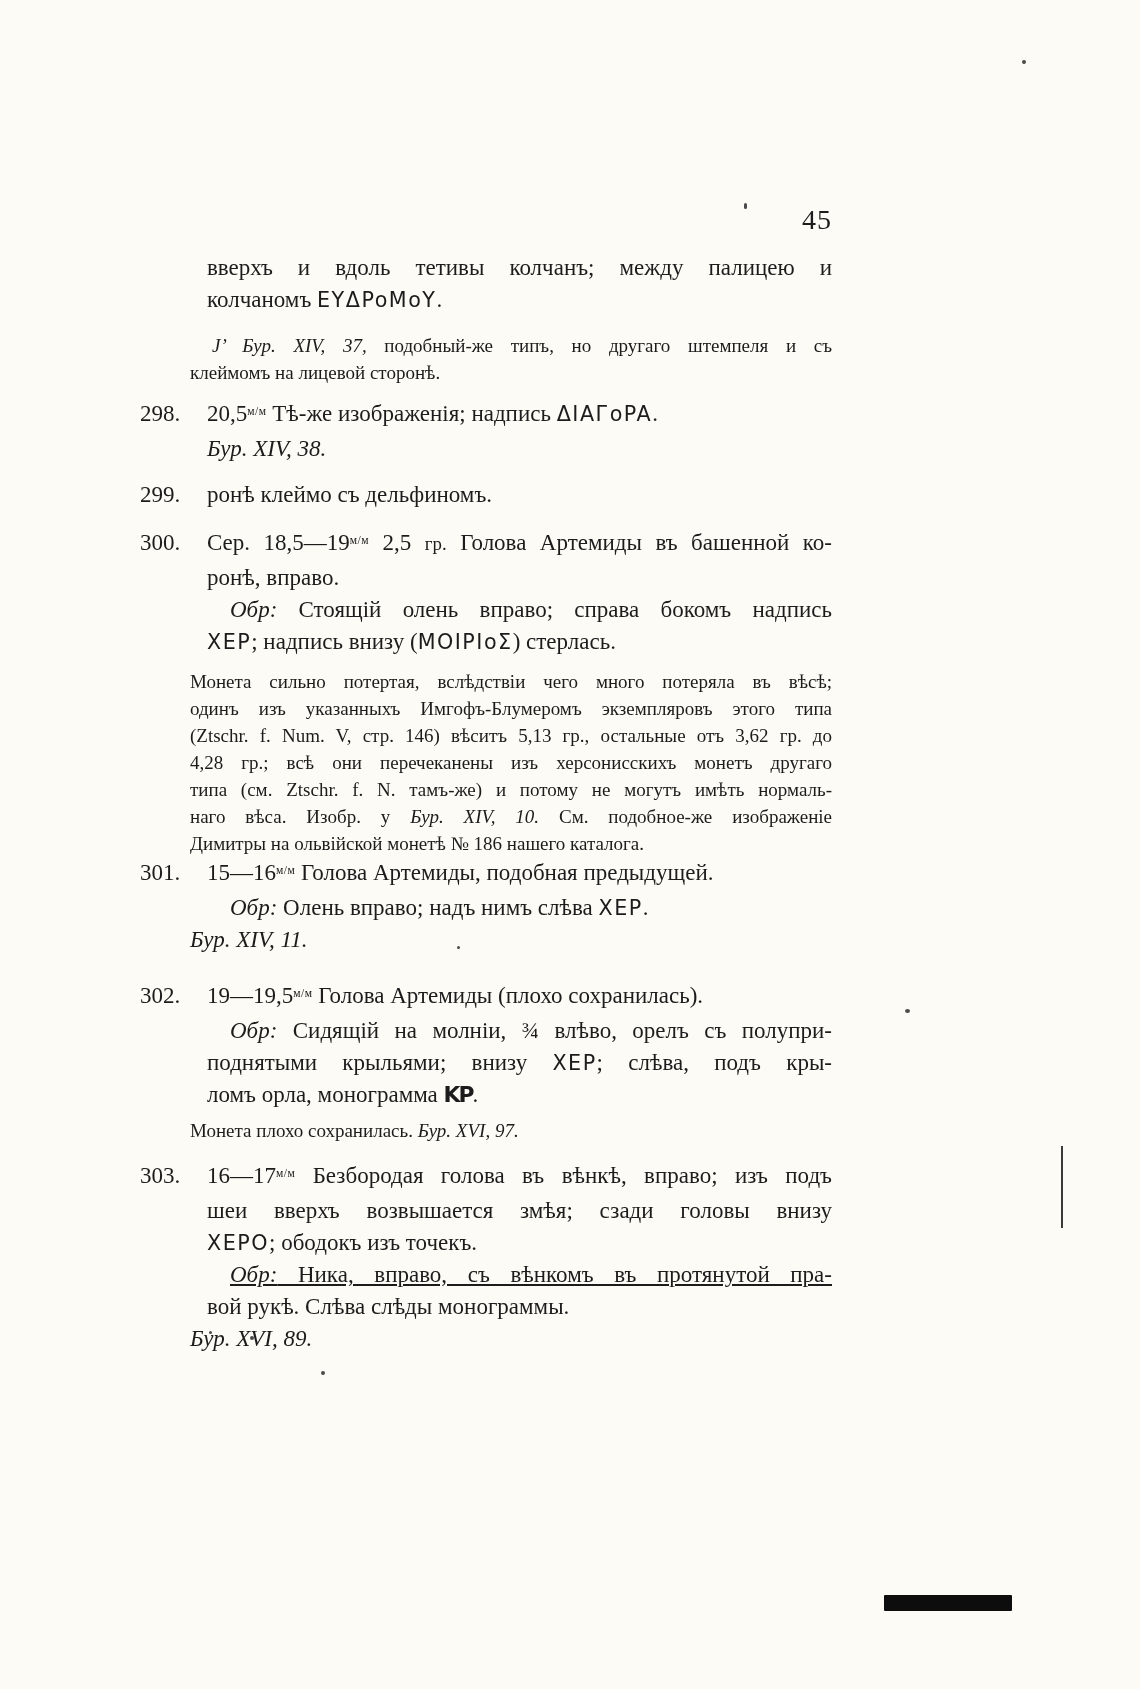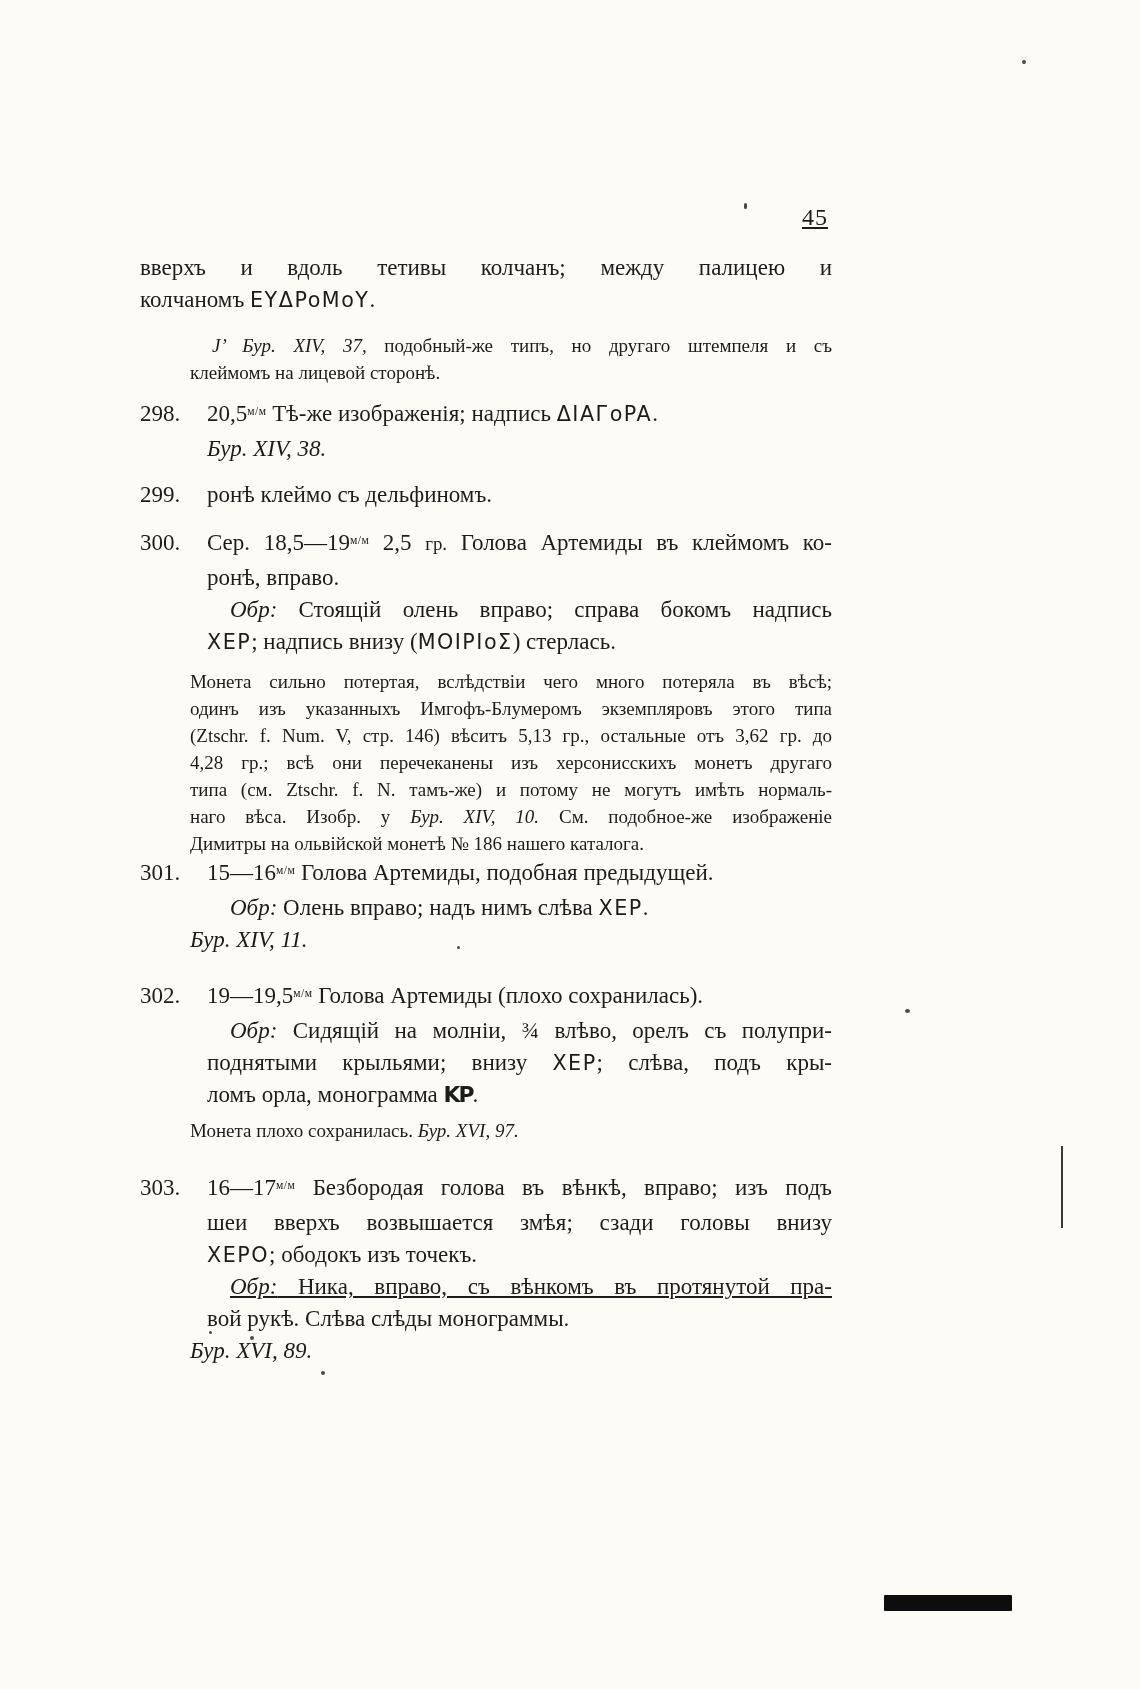--- a/index.html
+++ b/index.html
@@ -6,28 +6,28 @@
   html, body { margin: 0; padding: 0; }
   body {
     width: 1140px; height: 1689px;
     position: relative; overflow: hidden;
     background: #fcfbf5;
     color: #1c1c1c;
     font-family: "Liberation Serif", "DejaVu Serif", serif;
   }
   .pagenum {
     position: absolute; top: 204px; left: 802px;
-    font-size: 24px; letter-spacing: 1px; text-decoration: underline;
+    font-size: 28px; letter-spacing: 1px;
   }
   #doc {
     position: absolute; top: 250px; left: 140px; width: 692px;
   }
   .block { }
   .main { font-size: 23px; line-height: 32px; }
-  .cont { }
+  .cont { margin-left: 67px; }
   .entry { position: relative; padding-left: 67px; }
   .entry .num { position: absolute; left: 0; top: 0; }
   .note { font-size: 19px; line-height: 27px; margin-left: 50px; width: 642px; }
   .line { }
   .line.j { text-align: justify; text-align-last: justify; }
   .it  { font-style: italic; }
   .obr { font-style: italic; }
   .legend {
     font-family: "DejaVu Sans", "Liberation Sans", sans-serif;
     font-size: 0.9em; letter-spacing: 1.5px;
@@ -76,21 +76,21 @@
       <span class="num">298.</span>
       <div class="line"><span>20,5</span><span class="sup">м/м</span><span> Тѣ-же изображенія; надпись </span><span class="legend">ΔIAГoPA</span><span>.</span></div>
       <div class="line"><span class="it">Бур. XIV, 38.</span></div>
     </div>
     <div class="block main entry" style="margin-top: 14px;">
       <span class="num">299.</span>
       <div class="line"><span>ронѣ клеймо съ дельфиномъ.</span></div>
     </div>
     <div class="block main entry" style="margin-top: 16px;">
       <span class="num">300.</span>
-      <div class="line j"><span>Сер. 18,5—19</span><span class="sup">м/м</span><span> 2,5 </span><span class="gr">гр.</span><span> Голова Артемиды въ клеймомъ ко-</span></div>
+      <div class="line j"><span>Сер. 18,5—19</span><span class="sup">м/м</span><span> 2,5 </span><span class="gr">гр.</span><span> Голова Артемиды въ башенной ко-</span></div>
       <div class="line"><span>ронѣ, вправо.</span></div>
       <div class="line j" style="padding-left: 23px;"><span class="obr">Обр:</span><span> Стоящій олень вправо; справа бокомъ надпись</span></div>
       <div class="line"><span class="legend">ХЕР</span><span>; надпись внизу (</span><span class="legend">MOIPIoΣ</span><span>) стерлась.</span></div>
     </div>
     <div class="block note" style="margin-top: 10px;">
       <div class="line j"><span>Монета сильно потертая, вслѣдствіи чего много потеряла въ вѣсѣ;</span></div>
       <div class="line j"><span>одинъ изъ указанныхъ Имгофъ-Блумеромъ экземпляровъ этого типа</span></div>
       <div class="line j"><span>(Ztschr. f. Num. V, стр. 146) вѣситъ 5,13 гр., остальные отъ 3,62 гр. до</span></div>
       <div class="line j"><span>4,28 гр.; всѣ они перечеканены изъ херсонисскихъ монетъ другаго</span></div>
       <div class="line j"><span>типа (см. Ztschr. f. N. тамъ-же) и потому не могутъ имѣть нормаль-</span></div>
@@ -106,21 +106,21 @@
     <div class="block main entry" style="margin-top: 24px;">
       <span class="num">302.</span>
       <div class="line"><span>19—19,5</span><span class="sup">м/м</span><span> Голова Артемиды (плохо сохранилась).</span></div>
       <div class="line j" style="padding-left: 23px;"><span class="obr">Обр:</span><span> Сидящій на молніи, ¾ влѣво, орелъ съ полупри-</span></div>
       <div class="line j"><span>поднятыми крыльями; внизу </span><span class="legend">ХЕР</span><span>; слѣва, подъ кры-</span></div>
       <div class="line"><span>ломъ орла, монограмма </span><span class="monogram">ΚΡ</span><span>.</span></div>
     </div>
     <div class="block note" style="margin-top: 6px;">
       <div class="line"><span>Монета плохо сохранилась. </span><span class="it">Бур. XVI, 97.</span></div>
     </div>
-    <div class="block main entry" style="margin-top: 28px;">
+    <div class="block main entry" style="margin-top: 16px;">
       <span class="num">303.</span>
       <div class="line j"><span>16—17</span><span class="sup">м/м</span><span> Безбородая голова въ вѣнкѣ, вправо; изъ подъ</span></div>
       <div class="line j"><span>шеи вверхъ возвышается змѣя; сзади головы внизу</span></div>
       <div class="line"><span class="legend">ХЕРО</span><span>; ободокъ изъ точекъ.</span></div>
       <div class="line j" style="padding-left: 23px; text-decoration: underline;"><span class="obr">Обр:</span><span> Ника, вправо, съ вѣнкомъ въ протянутой пра-</span></div>
       <div class="line"><span>вой рукѣ. Слѣва слѣды монограммы.</span></div>
       <div class="line" style="margin-left: -17px;"><span class="it">Бур. XVI, 89.</span></div>
     </div>
   </div>
 

